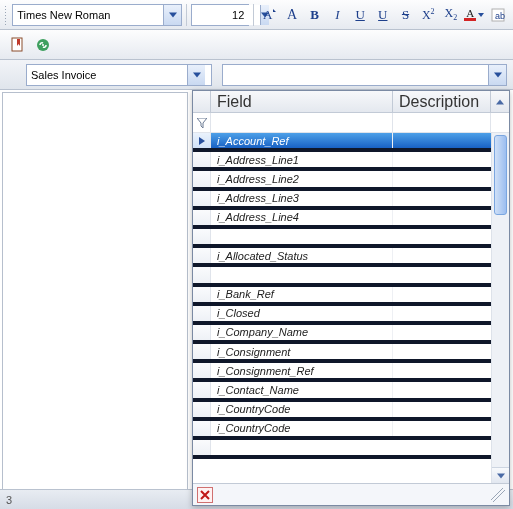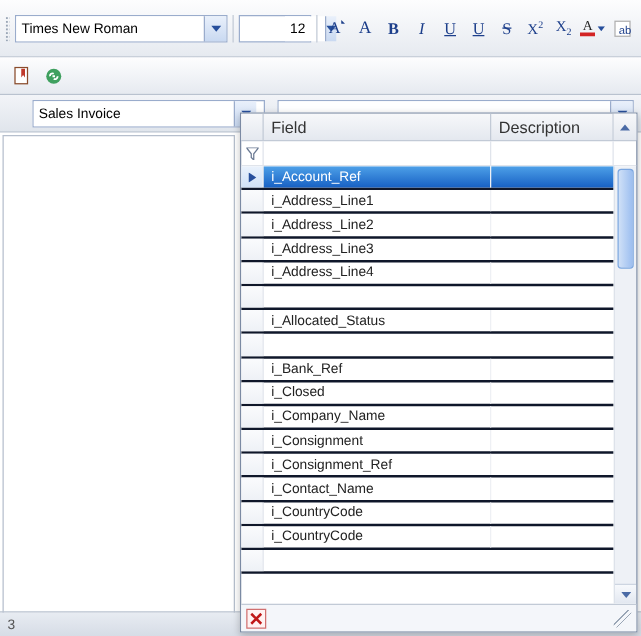--- a/index.html
+++ b/index.html
@@ -1,21 +1,21 @@
 <!DOCTYPE html>
 <html><head>
 <meta charset="utf-8">
 <style>
   * { box-sizing: border-box; }
   html, body { margin:0; padding:0; font-family: Tahoma, Arial, sans-serif; font-size:11px; color:#222; }
   body { background:#fff; width:513px; height:509px; overflow:hidden; position:relative; }
 
   
   .toolbar {
-    height:46px; background:linear-gradient(#fdfdfe,#e6eaf0);
+    height:30px; background:linear-gradient(#fdfdfe,#e6eaf0);
     border-bottom:1px solid #b9c2cf; display:flex; align-items:center; padding:0 4px;
   }
   .toolbar .grip {
     width:5px; height:20px; margin-right:4px;
     background-image:radial-gradient(#9aa6b6 1px, transparent 1px);
     background-size:3px 3px;
   }
   .tb-sep { width:1px; height:22px; background:#c2cad6; margin:0 4px; }
   .combo {
     display:flex; align-items:center; height:22px;
@@ -69,21 +69,21 @@
     border:1px solid #7b8aa3; background:#fff; box-shadow:0 2px 6px rgba(0,0,0,0.25);
     display:flex; flex-direction:column;
   }
   .grid-head {
     display:flex; height:22px; background:linear-gradient(#f7f8fa,#e4e8ef);
     border-bottom:1px solid #c2cad6;
   }
   .gh-ind { width:18px; border-right:1px solid #c2cad6; }
   .gh-cell {
     border-right:1px solid #c2cad6; display:flex; align-items:center; padding:0 6px;
-    font-size:13px; color:#333;
+    font-size:16px; color:#333;
   }
   .gh-field { width:182px; }
   .gh-desc { flex:1; }
   .gh-scroll { width:18px; background:linear-gradient(#f7f8fa,#e4e8ef); display:flex; align-items:center; justify-content:center; }
   .gh-scroll svg { width:8px; height:6px; }
 
   .filter-row {
     display:flex; height:20px; border-bottom:1px solid #e0e4eb;
   }
   .fr-ind {
@@ -91,21 +91,21 @@
     display:flex; align-items:center; justify-content:center;
   }
   .fr-cell { border-right:1px solid #e0e4eb; }
   .fr-field { width:182px; }
   .fr-desc { flex:1; }
   .fr-scroll { width:18px; }
 
   .grid-body { flex:1; overflow:hidden; position:relative; }
   .rows { position:absolute; inset:0 18px 0 0; overflow:hidden; }
   .row {
-    display:flex; height:19.2px; border-bottom:2px solid #0f172a;
+    display:flex; height:19.2px; border-bottom:4px solid #0f172a;font-style:italic;
   }
   .row .r-ind {
     width:18px; border-right:1px solid #e0e4eb;
     display:flex; align-items:center; justify-content:center; color:#556;
     background:linear-gradient(#fafbfd,#eef1f6);
   }
   .row .r-field {
     width:182px; border-right:1px solid #eef0f4;
     display:flex; align-items:center; padding:0 6px; white-space:nowrap; overflow:hidden;
   }

